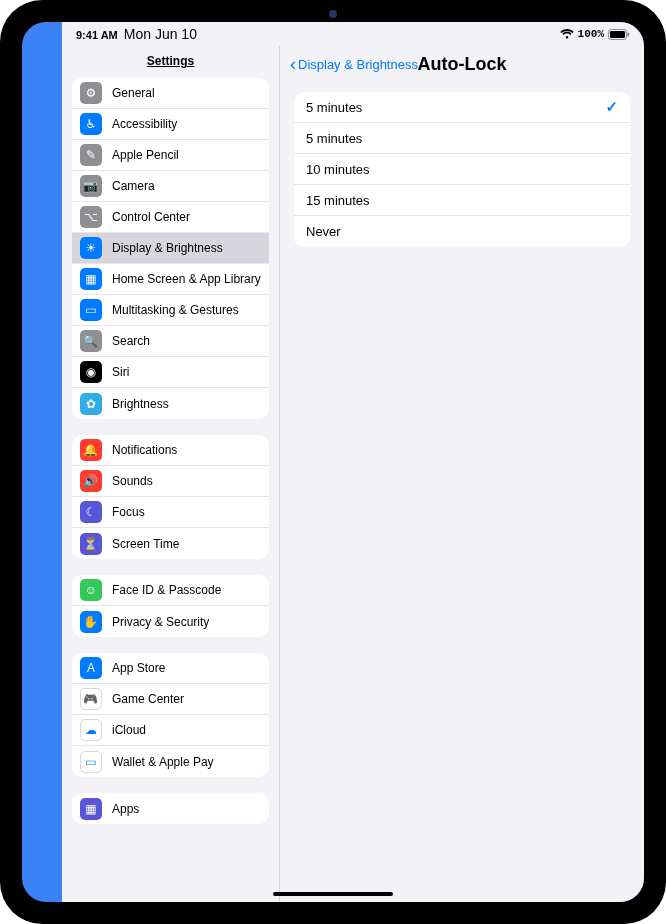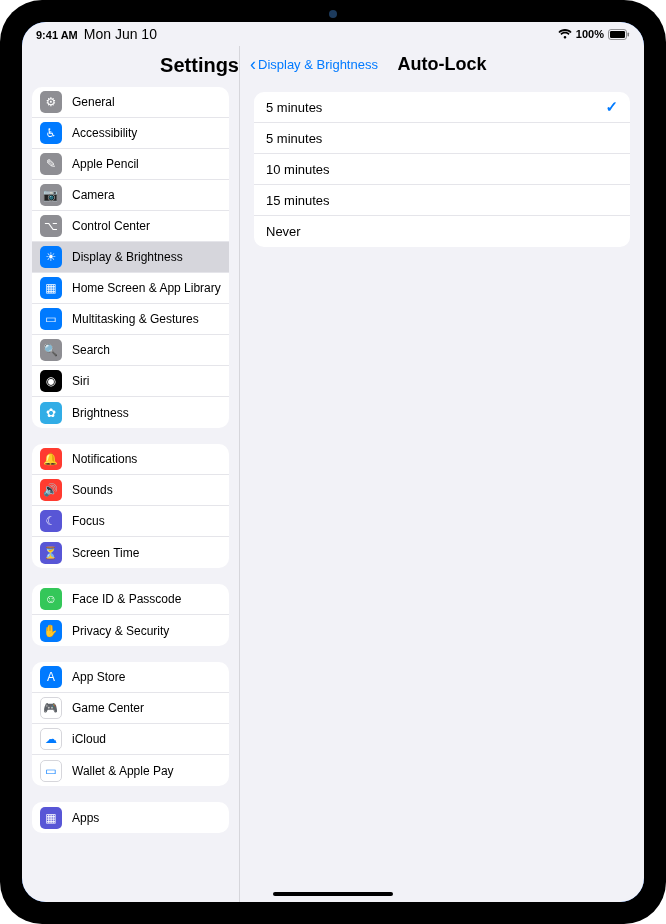--- a/index.html
+++ b/index.html
@@ -18,49 +18,51 @@
     width: 8px; height: 8px; border-radius: 50%;
     background: #1d3b5d;
   }
   .screen {
     width: 100%; height: 100%;
     background: #3b82f6;
     border-radius: 24px;
     overflow: hidden;
     display: flex; flex-direction: column;
     position: relative;
+    padding-left: 40px;
   }
 
   
   .status-bar {
     height: 24px;
     display: flex; align-items: center; justify-content: space-between;
     padding: 0 14px;
     font-size: 11px; font-weight: 600;
     color: #000;
     background: #f2f2f7;
   }
   .status-left { display: flex; gap: 6px; align-items: baseline; }
   .status-left .date { font-weight: 400; font-size: 14px; }
-  .status-right { display: flex; gap: 4px; align-items: center; }
+  .status-right { display: flex; gap: 4px; align-items: center; font-family: Liberation Mono, monospace; }
   .wifi-icon, .battery-icon { display: inline-flex; }
 
   
   .split {
     flex: 1; display: flex; overflow: hidden;
   }
   .sidebar {
     width: 218px;
     background: #f2f2f7;
     display: flex; flex-direction: column;
     border-right: 1px solid #d6d6db;
   }
   .sidebar-title {
-    font-size: 20px; font-weight: 700; text-align: right;
+    font-size: 12px; font-weight: 700; text-align: center;
     padding: 8px 0 10px;
+    text-decoration: underline;
   }
   .sidebar-scroll {
     flex: 1; overflow-y: auto; padding: 0 10px 10px;
   }
   .group {
     background: #fff;
     border-radius: 10px;
     margin-bottom: 16px;
     overflow: hidden;
   }

